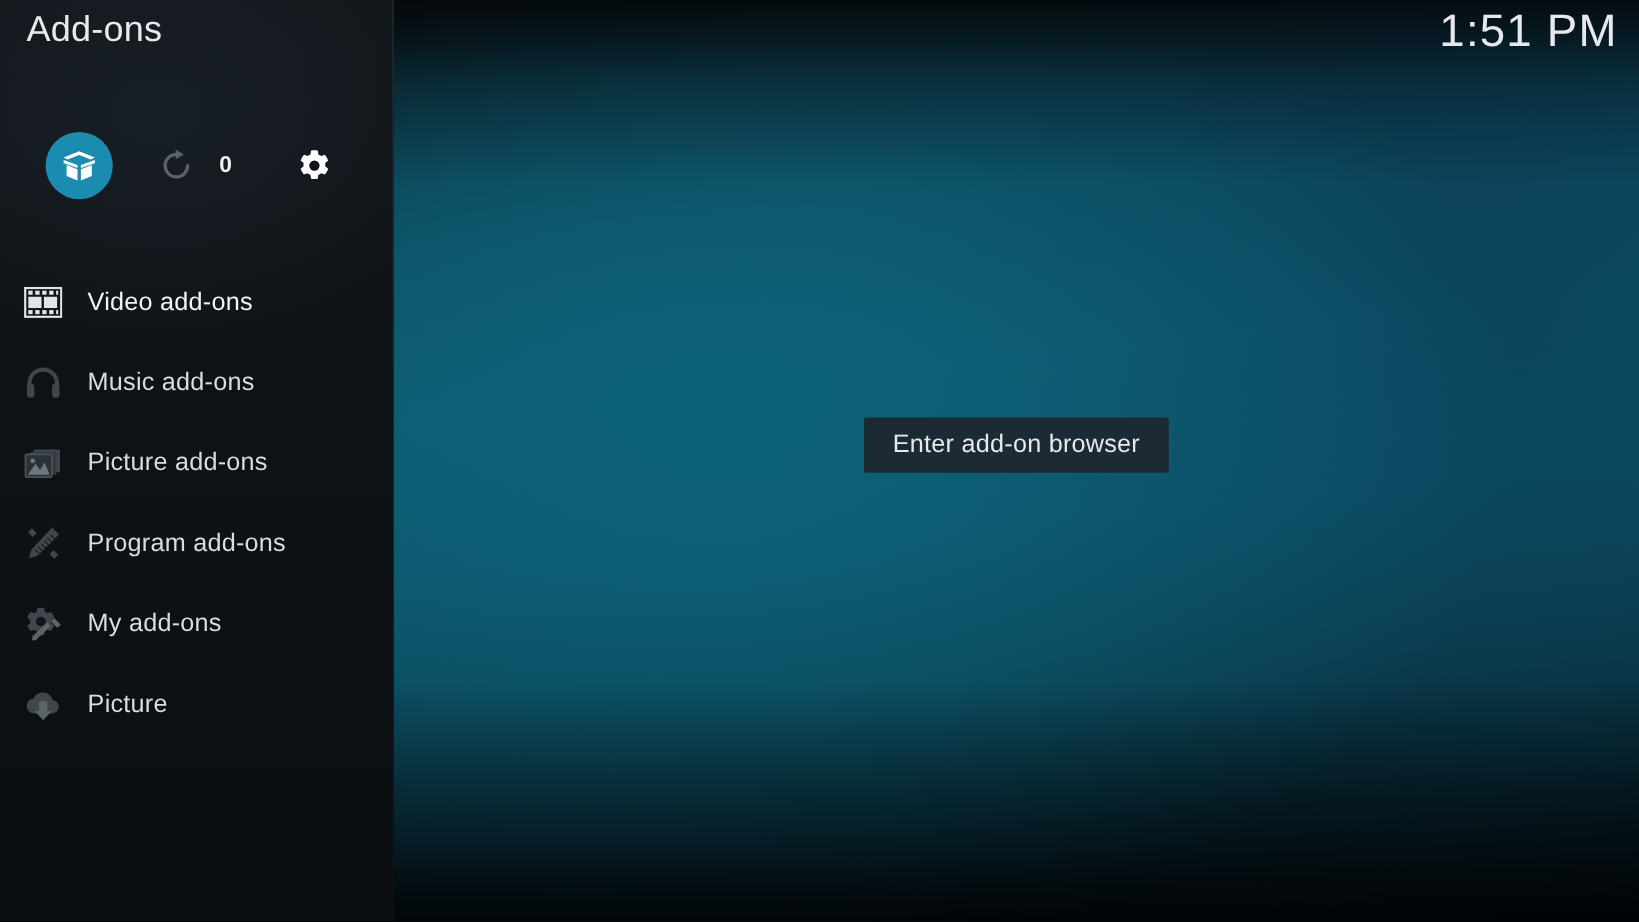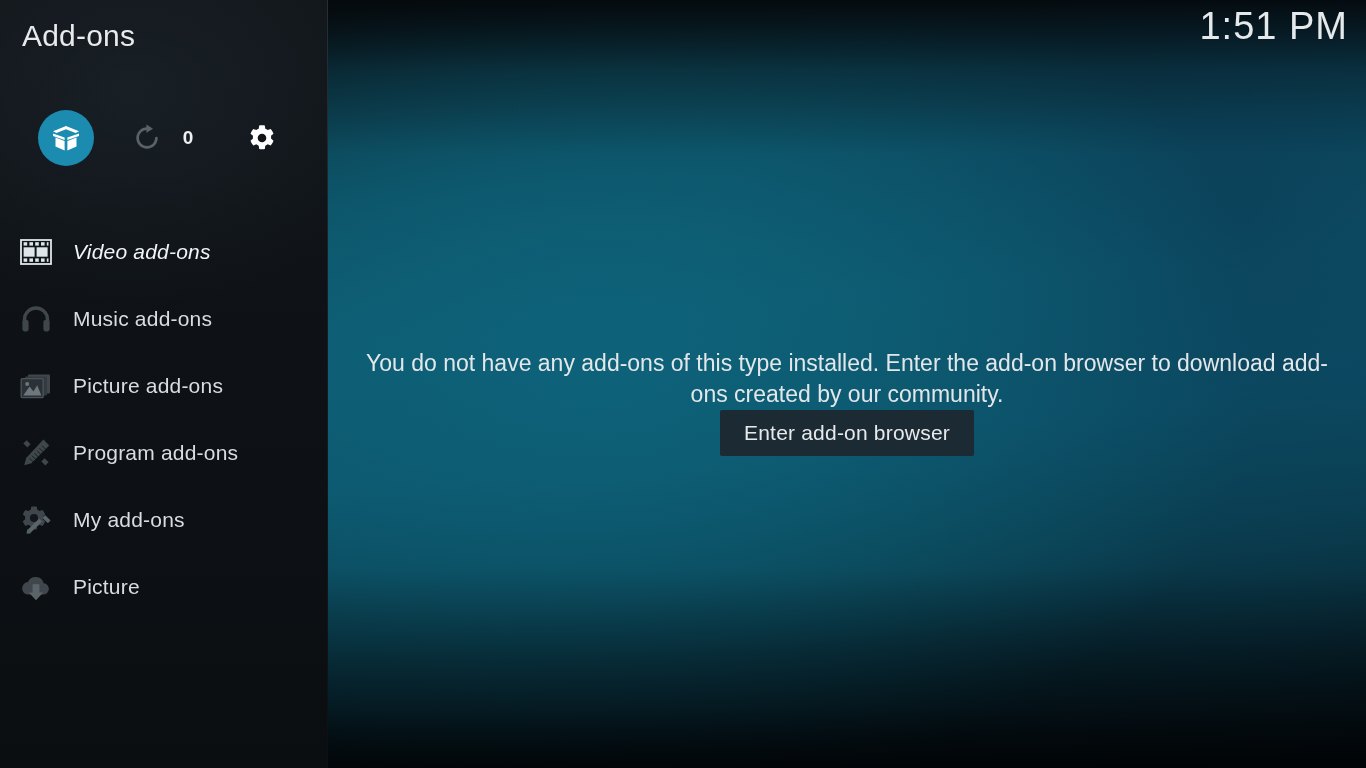--- a/index.html
+++ b/index.html
@@ -29,21 +29,21 @@
     z-index:3;
   }
   #sidebar:after {
     content:"";
     position:absolute; top:0; right:0; width:1px; height:100%;
     background:linear-gradient(180deg, rgba(70,90,100,0.35) 0%, rgba(40,60,70,0.25) 50%, rgba(20,30,36,0.15) 100%);
   }
 
   #page-title {
     position:absolute;
-    left:22px; top:16px;
+    left:22px; top:5px;
     font-size:30px;
     font-weight:300;
     letter-spacing:0.2px;
     color:#e8eaec;
     line-height:40px;
     white-space:nowrap;
   }
 
   
   #icon-row {
@@ -113,21 +113,21 @@
     justify-content:center;
     margin-right:17px;
   }
   .menu-label {
     font-size:21px;
     font-weight:300;
     letter-spacing:0.2px;
     color:#d9dde0;
     white-space:nowrap;
   }
-  .menu-item.active .menu-label { color:#f2f5f7;font-style:italic; }
+  .menu-item.active .menu-label { color:#f2f5f7; }
 
   
   #main {
     position:relative;
     flex:1 1 auto;
     height:768px;
     overflow:hidden;
     background:
       radial-gradient(ellipse 900px 620px at 26% 46%, #0d6279 0%, rgba(13,98,121,0.0) 74%),
       radial-gradient(ellipse 760px 700px at 88% 28%, rgba(10,60,86,0.75) 0%, rgba(10,60,86,0) 70%),
@@ -349,19 +349,18 @@
       </div>
 
     </div>
   </div>
 
   <div id="main">
 
     <div id="clock">1:51 PM</div>
 
     <div id="empty-state">
-      <div id="empty-message">You do not have any add-ons of this type installed. Enter the add-on browser to download add-ons created by our community.</div>
       <button id="enter-browser-button">Enter add-on browser</button>
     </div>
 
   </div>
 
 </div>
 
 </body></html>

